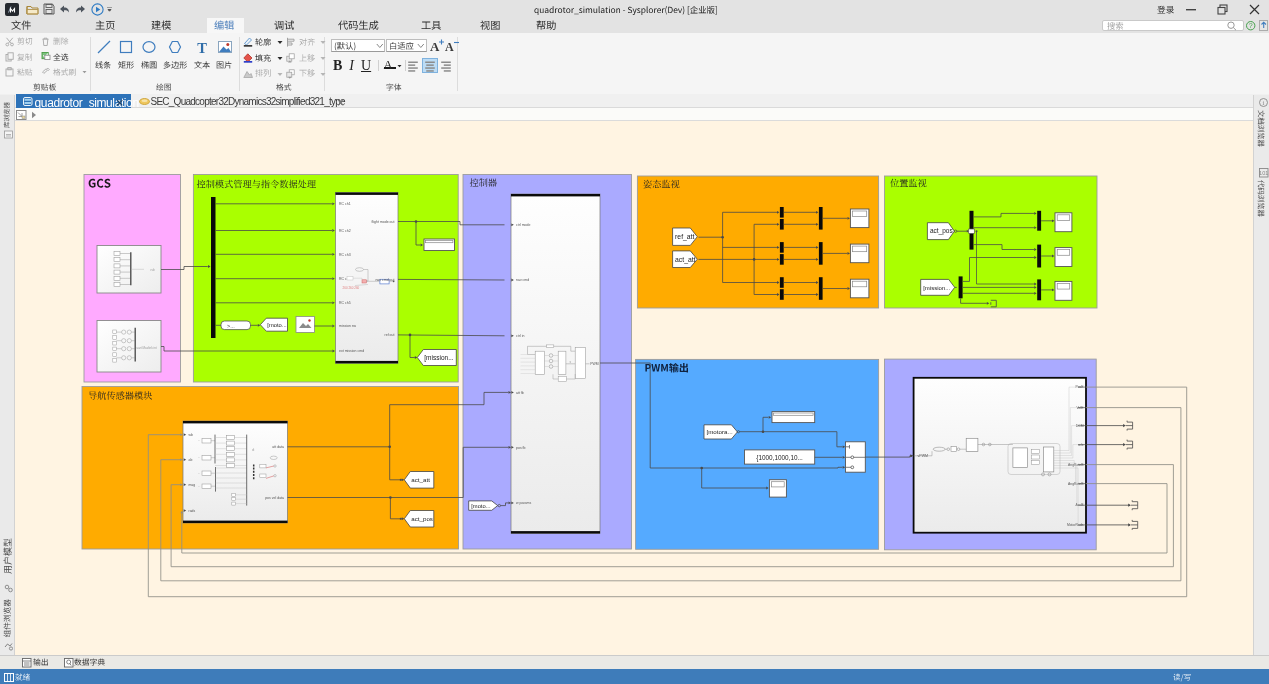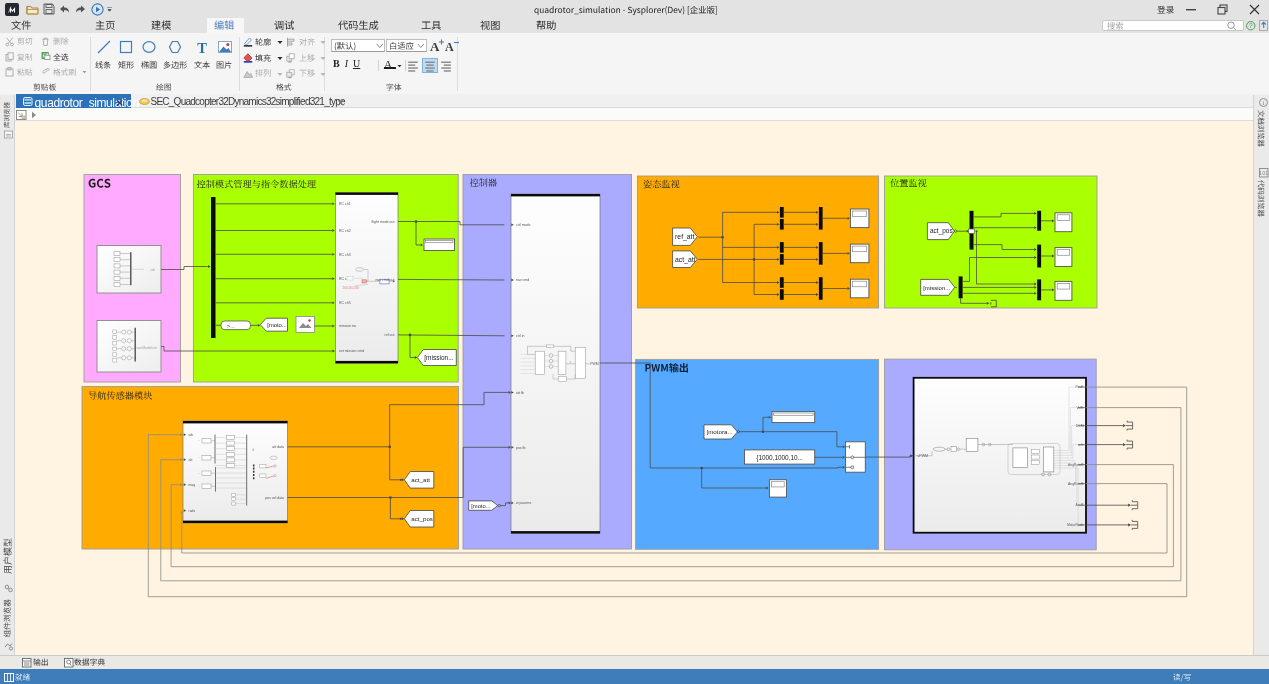--- a/index.html
+++ b/index.html
@@ -272,21 +272,21 @@
     <path d="M0.8 1 L3.8 4.5 L6.8 1" fill="none" stroke="#888" stroke-width="1"></path>
   </svg>
 <div class="abs" style="left:430px;top:39px;width:12px;height:13px;font-family:'Liberation Serif';color:#3A3A3A;font-size:13px;font-weight:bold">A</div>
 <svg class="abs" style="left:438px;top:39px" width="7" height="7">
     <path d="M3.5 0.5 v5 M1 3 h5" stroke="#3F7DBE" stroke-width="1.1"></path>
   </svg>
 <div class="abs" style="left:445px;top:40px;width:12px;height:13px;font-family:'Liberation Serif';color:#3A3A3A;font-size:12px;font-weight:bold">A</div>
 <svg class="abs" style="left:452.5px;top:40px" width="7" height="5">
     <path d="M1 2.5 h5" stroke="#3F7DBE" stroke-width="1.1"></path>
   </svg>
-<div class="abs" style="left:333px;top:58px;width:46px;height:14px;font-family:'Liberation Serif';font-size:10px;color:#222"><b>B</b>&nbsp;&nbsp;<i>I</i>&nbsp;&nbsp;<span style="text-decoration:underline">U</span></div>
+<div class="abs" style="left:333px;top:58px;width:46px;height:14px;font-family:'Liberation Serif';font-size:14px;color:#222"><b>B</b>&nbsp;&nbsp;<i>I</i>&nbsp;&nbsp;<span style="text-decoration:underline">U</span></div>
 <div class="abs" style="left:377.7px;top:60px;width:1px;height:11px;background:#D0D0D0"></div>
 <div class="abs" style="left:383.5px;top:58px;width:12px;height:11px;font-family:'Liberation Serif';font-size:12.5px;color:#222;border-bottom:2px solid #1A1A1A">A</div>
 <svg class="abs" style="left:396.8px;top:63.5px" width="6" height="5">
     <path d="M0.5 1 L2.5 3.3 L4.5 1 z" fill="#2B2B2B"></path>
   </svg>
 <div class="abs" style="left:404.8px;top:60px;width:1px;height:11px;background:#D0D0D0"></div>
 <div class="abs" style="left:421.8px;top:58px;width:16px;height:15.4px;background:#BCDCF5;border:1px solid #7FB2DE"></div>
 <svg class="abs" style="left:407.3px;top:59.5px" width="13" height="14">
     <rect x="1.2" y="1.5" width="9.6" height="1.5" fill="#8C8C8C"></rect>
     <rect x="1.2" y="4.4" width="7" height="1.5" fill="#8C8C8C"></rect>

